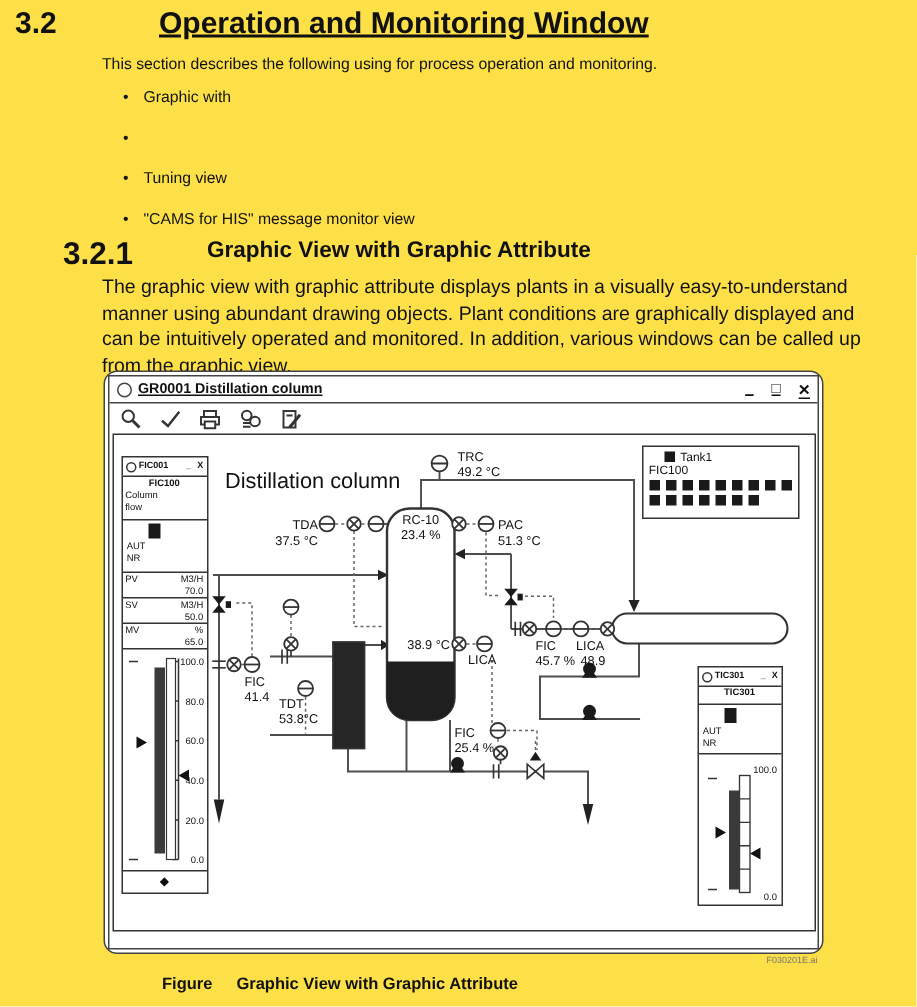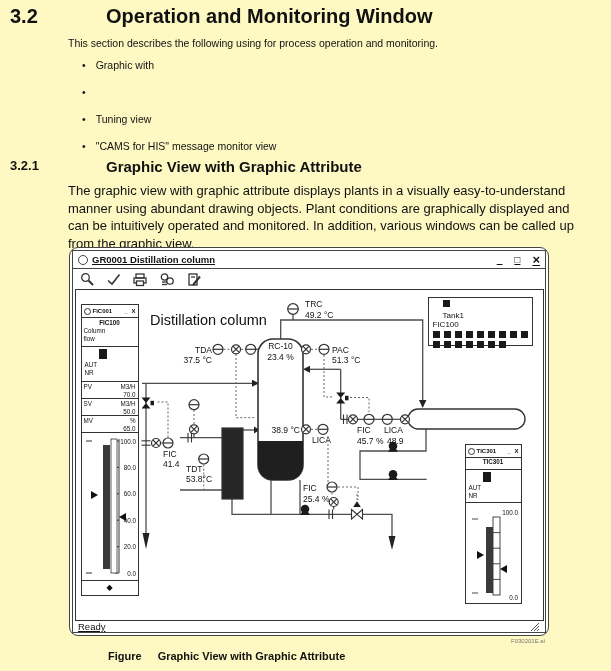--- a/index.html
+++ b/index.html
@@ -1,26 +1,26 @@
 <!DOCTYPE html>
 <html><head>
 <meta charset="utf-8">
 <style>
   html,body{margin:0;padding:0;background:#fff;}
-  .page{position:relative;width:611px;height:671px;background:#fef9c3;color:#111;
+  .page{position:relative;width:611px;height:671px;background:#fde047;color:#111;
         font-family:"Liberation Sans",sans-serif;overflow:hidden;}
   
   .sec-head{position:absolute;left:10px;top:5px;display:flex;}
   .sec-num{width:96px;font-size:20px;font-weight:bold;}
-  .sec-title{font-size:20px;font-weight:bold;}
+  .sec-title{font-size:20px;font-weight:bold;text-decoration:underline;}
   .intro{position:absolute;left:68px;top:37px;font-size:10.5px;}
   .bullets{position:absolute;left:82px;top:59px;font-size:10.5px;}
   .bullet-item{display:flex;gap:10px;margin-bottom:15px;}
   .subsec-head{position:absolute;left:10px;top:158px;display:flex;}
-  .subsec-num{width:96px;font-size:13px;font-weight:bold;}
+  .subsec-num{width:96px;font-size:21px;font-weight:bold;margin-left:32px;}
   .subsec-title{font-size:15px;font-weight:bold;}
   .body-par{position:absolute;left:68px;top:182px;width:520px;font-size:13px;line-height:1.36;}
   .fig-code{position:absolute;left:68px;top:638px;width:477px;text-align:right;font-size:6px;color:#777;}
   .fig-caption{position:absolute;left:68px;top:650px;font-size:11px;font-weight:bold;margin-left:40px;}
   .fig-caption .cap{margin-left:16px;}
   
   .win{position:absolute;left:69px;top:247px;width:480px;height:389px;box-sizing:border-box;
        border:1.5px solid #444;border-radius:9px;padding:2px;background:#fff;}
   .win-inner{border:1.5px solid #444;height:100%;box-sizing:border-box;display:flex;flex-direction:column;text-decoration:underline;}
   .title-bar{height:17px;display:flex;align-items:center;gap:4px;padding:0 5px;border-bottom:1px solid #444;}
@@ -47,21 +47,21 @@
   .fp-row{border-bottom:1px solid #333;height:17px;padding:1px 2px;box-sizing:border-box;}
   .fp-row .r1{display:flex;justify-content:space-between;}
   .fp-row .r2{text-align:right;}
   .fp-foot{border-top:1px solid #333;height:14px;text-align:center;font-size:8px;line-height:14px;}
   .fp1{left:5px;top:14px;width:58px;height:292px;}
   .fp2{left:389px;top:154px;width:57px;height:160px;}
   .fp2 .fp-head{height:11px;padding:0;text-align:center;font-weight:bold;}
   .fp2 .fp-mode{height:30px;}
   .tank{left:352px;top:7px;width:105px;height:49px;position:absolute;border:1.5px solid #333;
         box-sizing:border-box;background:#fff;font-size:8px;padding:2px 4px;}
-  .tank-line1{display:flex;gap:4px;padding-left:10px;flex-direction:column;}
+  .tank-line1{display:flex;align-items:center;gap:4px;padding-left:10px;}
   .tank-sq{width:7px;height:7px;background:#1a1a1a;flex:none;}
   .tank-grid{display:flex;flex-wrap:wrap;gap:3px 4px;margin-top:2px;}
   .tank-grid .cell{width:7px;height:7px;background:#1a1a1a;}
   svg text{font-family:"Liberation Sans",sans-serif;fill:#111;}
 </style>
 </head>
 <body>
 
 <div class="page">
 
@@ -470,30 +470,20 @@
               <g font-size="6.3">
                 <text x="52" y="12" text-anchor="end">100.0</text>
                 <text x="52" y="97" text-anchor="end">0.0</text>
               </g>
             </svg>
           </div>
         </div>
 
       </div>
 
-      <div class="status-bar">
-        <span>Ready</span>
-        <svg width="11" height="11">
-          <g stroke="#555" stroke-width="1">
-            <line x1="2" y1="10" x2="10" y2="2"></line>
-              <line x1="5" y1="10" x2="10" y2="5"></line>
-              <line x1="8" y1="10" x2="10" y2="8"></line>
-          </g>
-        </svg>
-      </div>
 
     </div>
   </div>
 
   <div class="fig-code">F030201E.ai</div>
   <div class="fig-caption">
     <span>Figure</span><span class="cap">Graphic View with Graphic Attribute</span>
   </div>
 
 </div>

